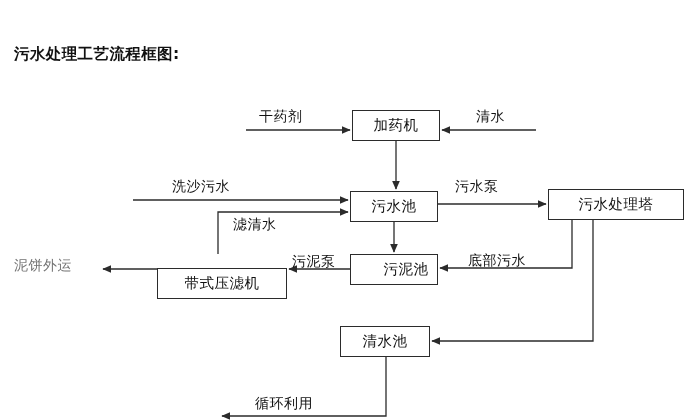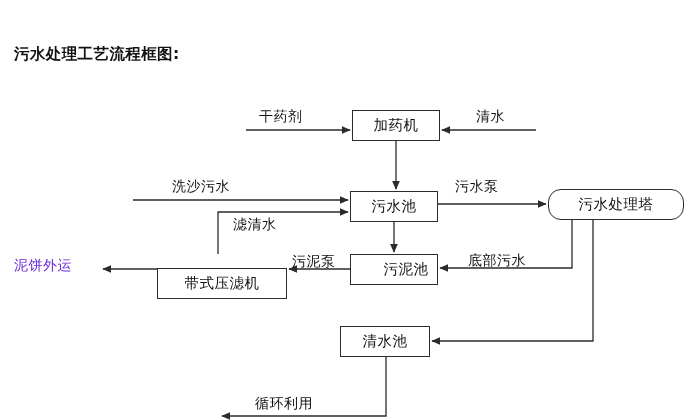--- a/index.html
+++ b/index.html
@@ -56,21 +56,21 @@
     font-size: 14px;
     letter-spacing: 0.5px;
     white-space: nowrap;
     color: #111111;
   }
   .free-label {
     position: absolute;
     font-size: 14px;
     letter-spacing: 0.5px;
     white-space: nowrap;
-    color: #6d28d9;
+    color: #737373;
   }
 </style>
 </head>
 <body>
 
 <div id="diagram-root">
 
   <div class="page-title">污水处理工艺流程框图:</div>
 
   <svg class="flow-canvas" viewBox="0 0 700 420">
@@ -109,21 +109,21 @@
   </svg>
 
   <div class="node-box" style="left:352px; top:84px; width:88px; height:31px;">
     <span>加药机</span>
   </div>
 
   <div class="node-box" style="left:350px; top:165px; width:88px; height:31px;">
     <span>污水池</span>
   </div>
 
-  <div class="node-box" style="left:548px; top:163px; width:136px; height:31px;border-radius:13px;">
+  <div class="node-box" style="left:548px; top:163px; width:136px; height:31px;">
     <span>污水处理塔</span>
   </div>
 
   <div class="node-box" style="left:157px; top:242px; width:130px; height:31px;">
     <span>带式压滤机</span>
   </div>
 
   <div class="node-box" style="left:350px; top:228px; width:88px; height:31px;padding-left:24px;">
     <span>污泥池</span>
   </div>

